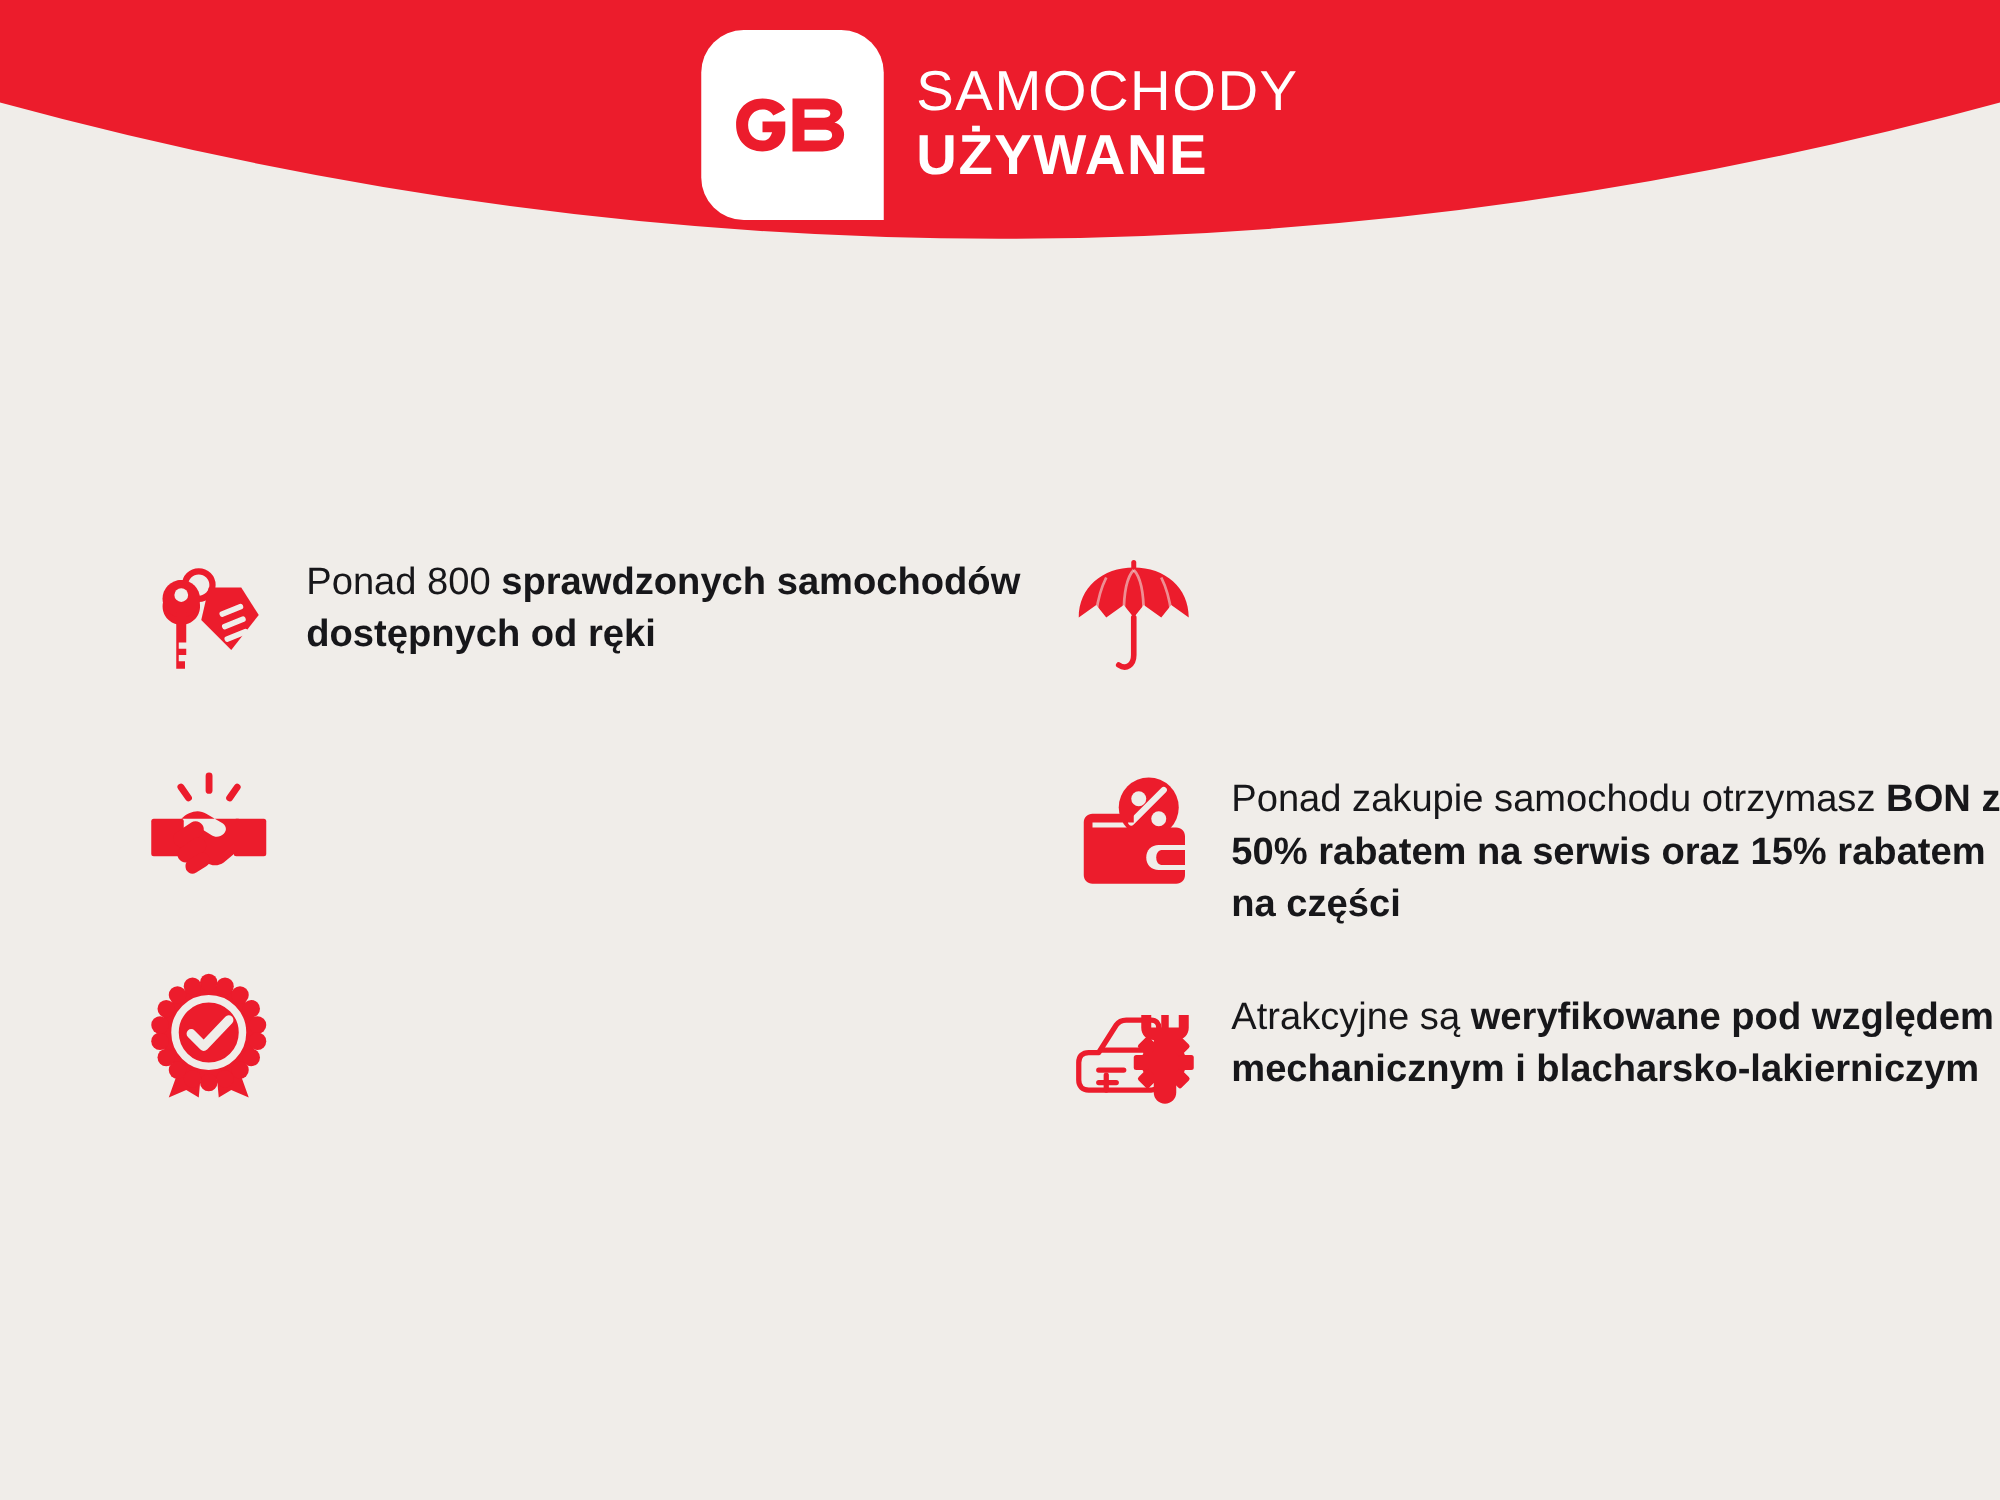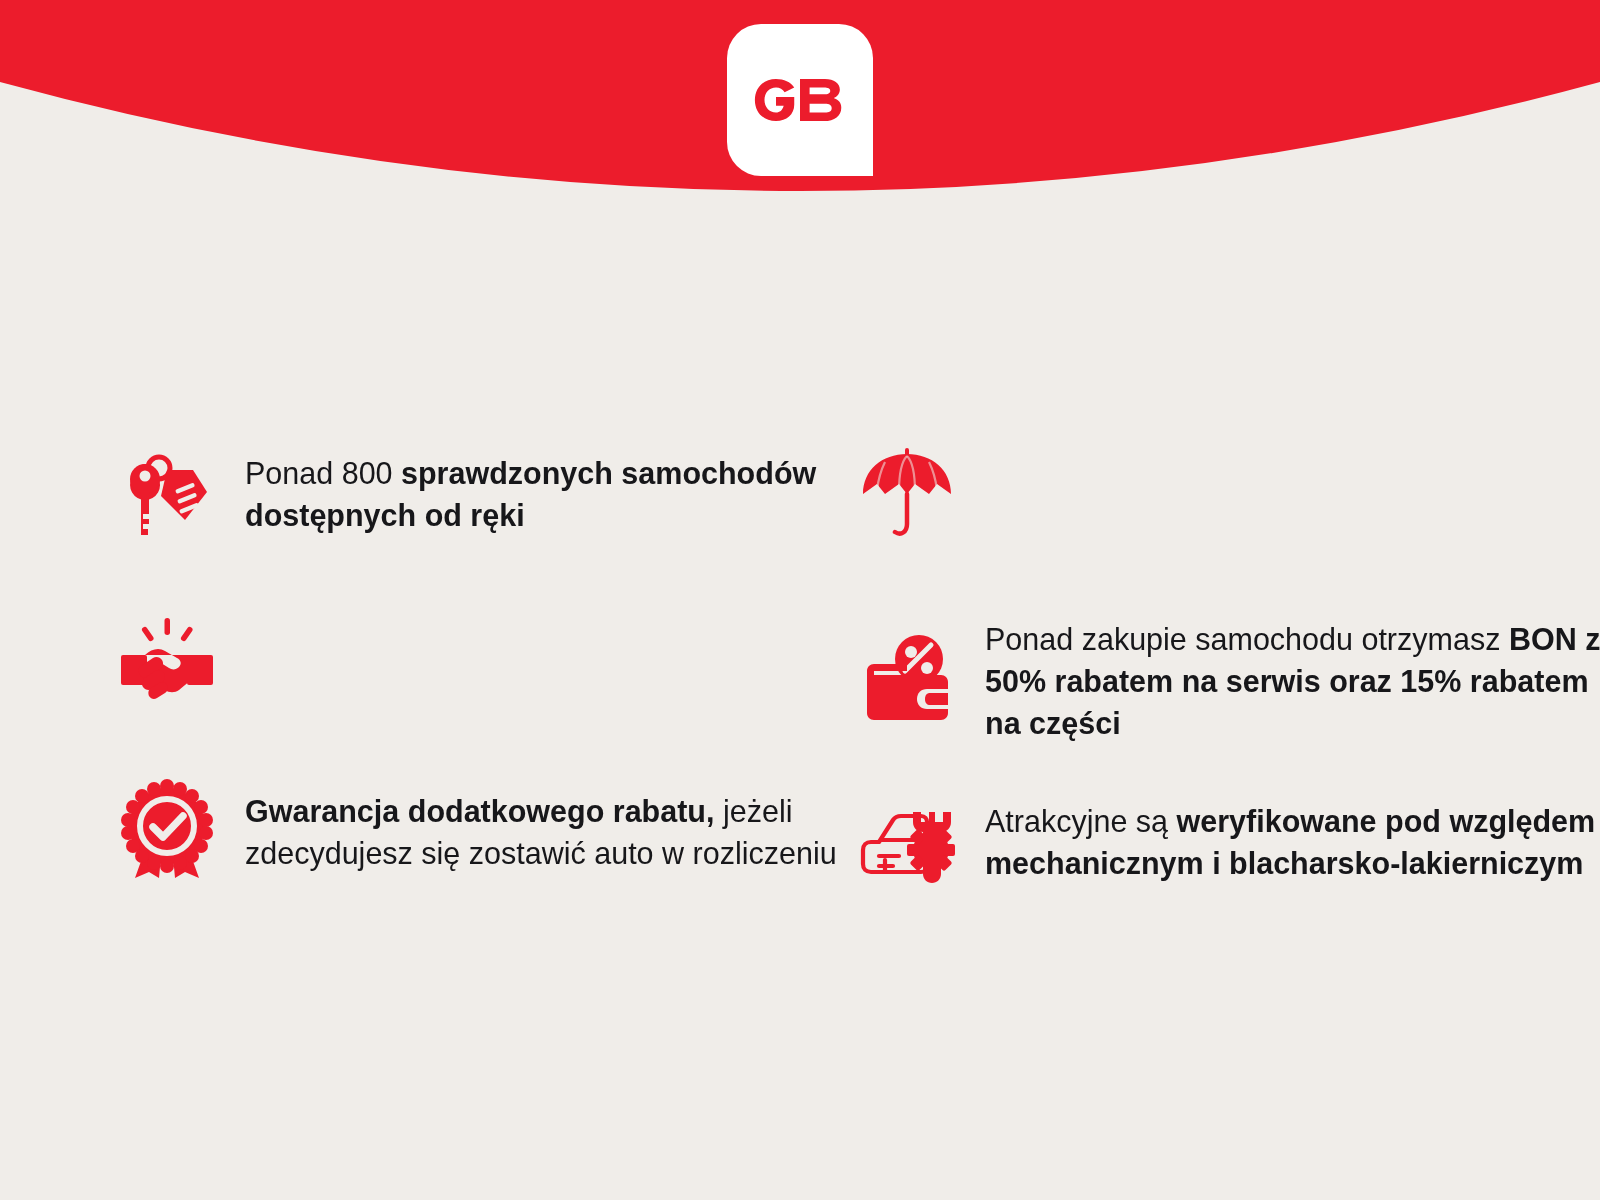--- a/index.html
+++ b/index.html
@@ -96,21 +96,21 @@
     display: flex;
     flex-direction: column;
   }
   .col-left .feature:nth-child(1) { margin-bottom: 64px; }
   .col-left .feature:nth-child(2) { margin-bottom: 66px; }
   .col-right .feature:nth-child(1) { margin-bottom: 70px; }
   .col-right .feature:nth-child(2) { margin-bottom: 44px; }
 
   .feature {
     display: flex;
-    align-items: center;
+    align-items: flex-start;
     gap: 26px;
   }
   .feature-icon {
     width: 104px;
     height: 104px;
     flex: none;
     display: flex;
     align-items: center;
     justify-content: center;
   }
@@ -139,20 +139,24 @@
   <div class="header-inner">
     <div class="logo-mark">
       <svg class="logo-gb" viewBox="0 0 200 100">
 
         <path d="M50,6 C24,6 6,24 6,50 C6,76 24,94 50,94 C72,94 88,80 88,60 L88,44 L50,44 L50,62 L66,62 C63,72 58,76 50,76 C36,76 26,65 26,50 C26,35 36,24 50,24 C58,24 64,27 68,34 L88,24 C80,12 67,6 50,6 Z" fill="#EC1C2C"></path>
 
         <path d="M100,6 L100,94 L150,94 C172,94 186,83 186,66 C186,56 180,49 170,46 C178,43 183,36 183,28 C183,15 171,6 152,6 Z
                  M120,24 L150,24 C158,24 163,26 163,31 C163,36 158,38 150,38 L120,38 Z
                  M120,58 L152,58 C161,58 166,61 166,67 C166,73 161,76 152,76 L120,76 Z" fill="#EC1C2C"></path>
       </svg>
+    </div>
+    <div class="logo-words">
+      <div class="logo-word-top">SAMOCHODY</div>
+      <div class="logo-word-bottom">UŻYWANE</div>
     </div>
   </div>
 </div>
 
 <div class="features">
 
   <div class="col col-left">
 
     <div class="feature">
       <span class="feature-icon">
@@ -231,23 +235,20 @@
                   <circle cx="18" cy="29" r="7"></circle>
                 <circle cx="27" cy="18" r="7"></circle>
                   <circle cx="39" cy="11" r="7"></circle>
               </g>
             </g>
             <circle cx="52" cy="48" r="27" fill="none" stroke="#F0EDE9" stroke-width="6"></circle>
             <path d="M38,49 L48,59 L68,38" fill="none" stroke="#F0EDE9" stroke-width="7.5" stroke-linecap="round" stroke-linejoin="round"></path>
           </g>
         </svg>
       </span>
-      <div class="feature-text">
-        <b>Gwarancja dodatkowego rabatu,</b><span> jeżeli zdecydujesz się zostawić auto w rozliczeniu</span>
-      </div>
     </div>
   </div>
 
   <div class="col col-right">
 
     <div class="feature align-mid">
       <span class="feature-icon">
         <svg width="104" height="104" viewBox="0 0 104 104">
           <g fill="#EC1C2C">
 

